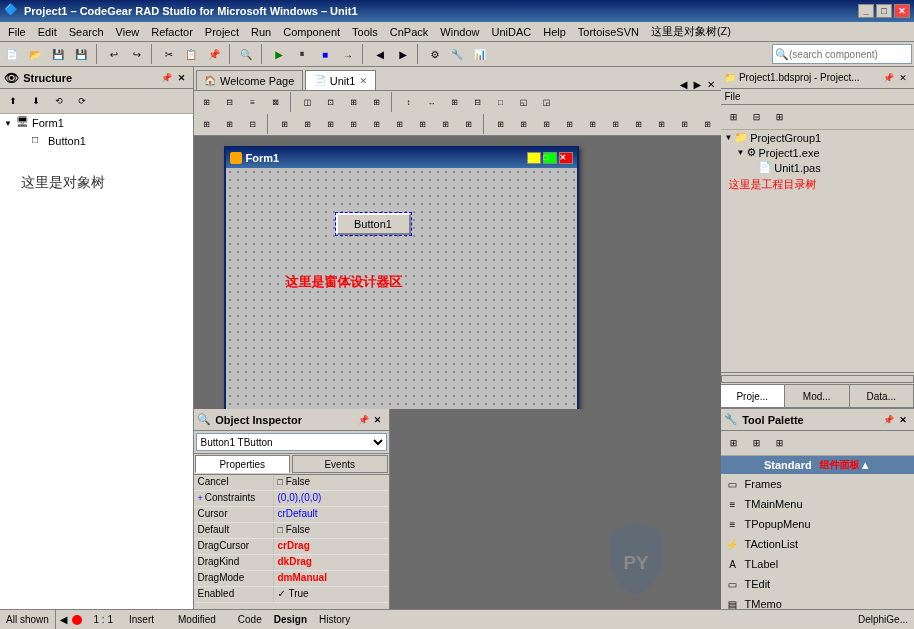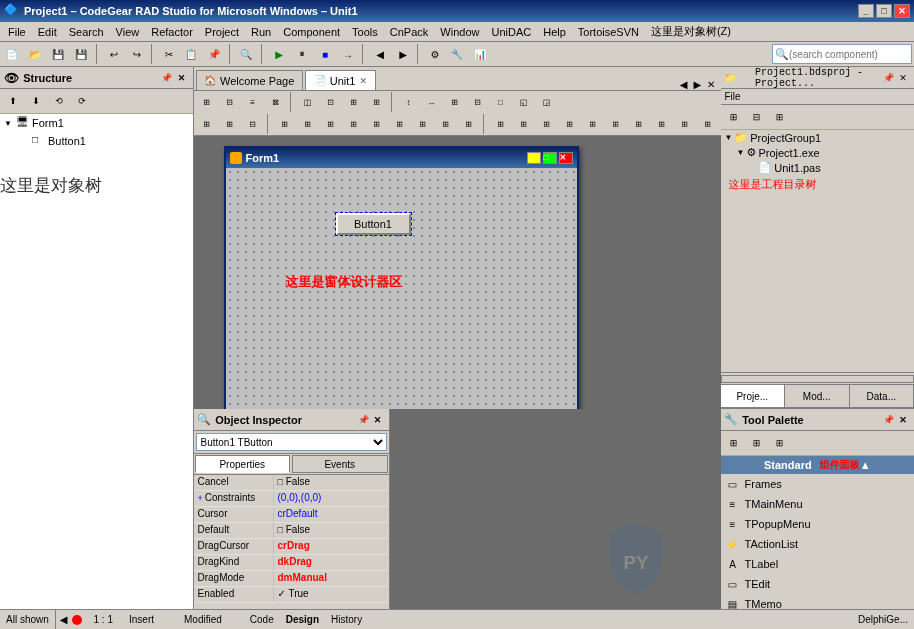--- a/index.html
+++ b/index.html
@@ -102,21 +102,21 @@
     .struct-toolbar {
       display: flex; align-items: center; padding: 2px; gap: 1px;
       border-bottom: 1px solid #b0a898;
     }
     .struct-content { flex: 1; overflow: auto; background: white; }
     .tree-item { padding: 2px 4px; display: flex; align-items: center; cursor: pointer; }
     .tree-expand { width: 12px; font-size: 8px; }
     .tree-icon { width: 14px; height: 14px; margin-right: 2px; font-size: 10px; }
     .tree-label { font-size: 11px; }
     .tree-child { padding-left: 20px; }
-    .struct-note { font-size: 17px; color: #333; padding: 4px 0; }
+    .struct-note { font-size: 14px; color: #333; padding: 4px 21px; }
     .tab-bar {
       display: flex;
       align-items: flex-end;
       background: #d4d0c8;
       border-bottom: 1px solid #808080;
       padding: 2px 2px 0 2px;
       height: 24px;
     }
     .tab {
       display: flex; align-items: center;
@@ -615,21 +615,21 @@
           </div>
         </div>
       </div>
     </div>
 
     <div class="right-panels">
 
       <div class="proj-panel">
         <div class="project-header">
           <span>📁</span>
-          <span style="flex:1; font-size:10px; margin-left:18px;font-family:Liberation Mono, monospace;">Project1.bdsproj - Project...</span>
+          <span style="flex:1; font-size:10px; margin-left:2px;">Project1.bdsproj - Project...</span>
           <div class="ph-btn">📌</div>
           <div class="ph-btn">✕</div>
         </div>
         <div style="padding:2px 4px; font-size:10px; border-bottom:1px solid #808080; background:#d4d0c8;">File</div>
         <div class="project-toolbar">
           <div class="tb-btn" style="font-size:9px;">⊞</div>
           <div class="tb-btn" style="font-size:9px;">⊟</div>
           <div class="tb-btn" style="font-size:9px;">⊞</div>
         </div>
         <div class="project-tree">
@@ -716,21 +716,21 @@
 
   <div class="bottom-status-row">
     <div class="status-section">
       <span>All shown</span>
     </div>
     <div style="flex:1; display:flex; align-items:center; padding:0 4px;">
       <span style="cursor:pointer;">◀</span>
       <span style="width:10px; height:10px; background:red; border-radius:50%; display:inline-block; margin:0 4px;"></span>
       <span style="margin:0 8px;">1 : 1</span>
       <span style="margin:0 8px;">Insert</span>
-      <span style="margin:0 22px;">Modified</span>
+      <span style="margin:0 16px;">Modified</span>
       <div class="status-section" style="border:none;">Code</div>
       <div class="status-section" style="border:none;font-weight:bold;">Design</div>
       <div class="status-section" style="border:none;">History</div>
     </div>
     <div class="status-section">
       <span>DelphiGe...</span>
     </div>
   </div>
 </div>
 

